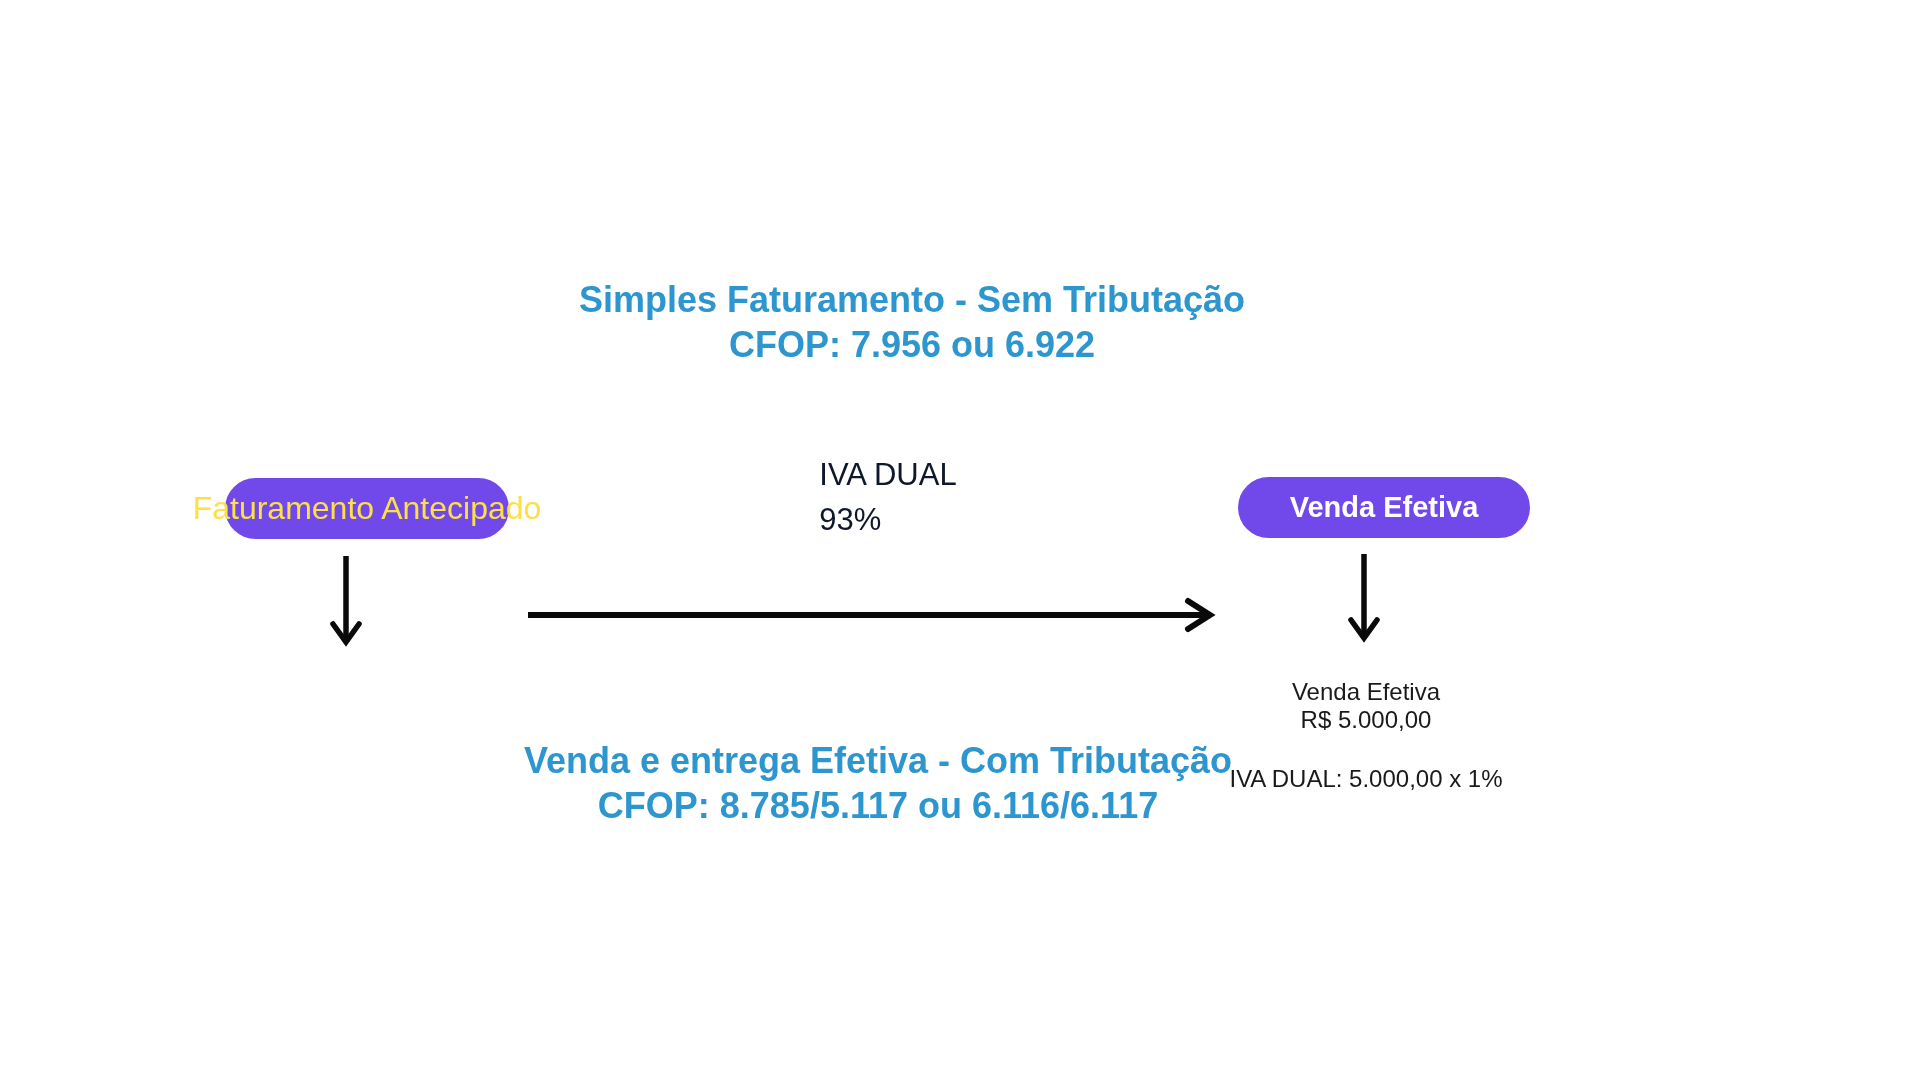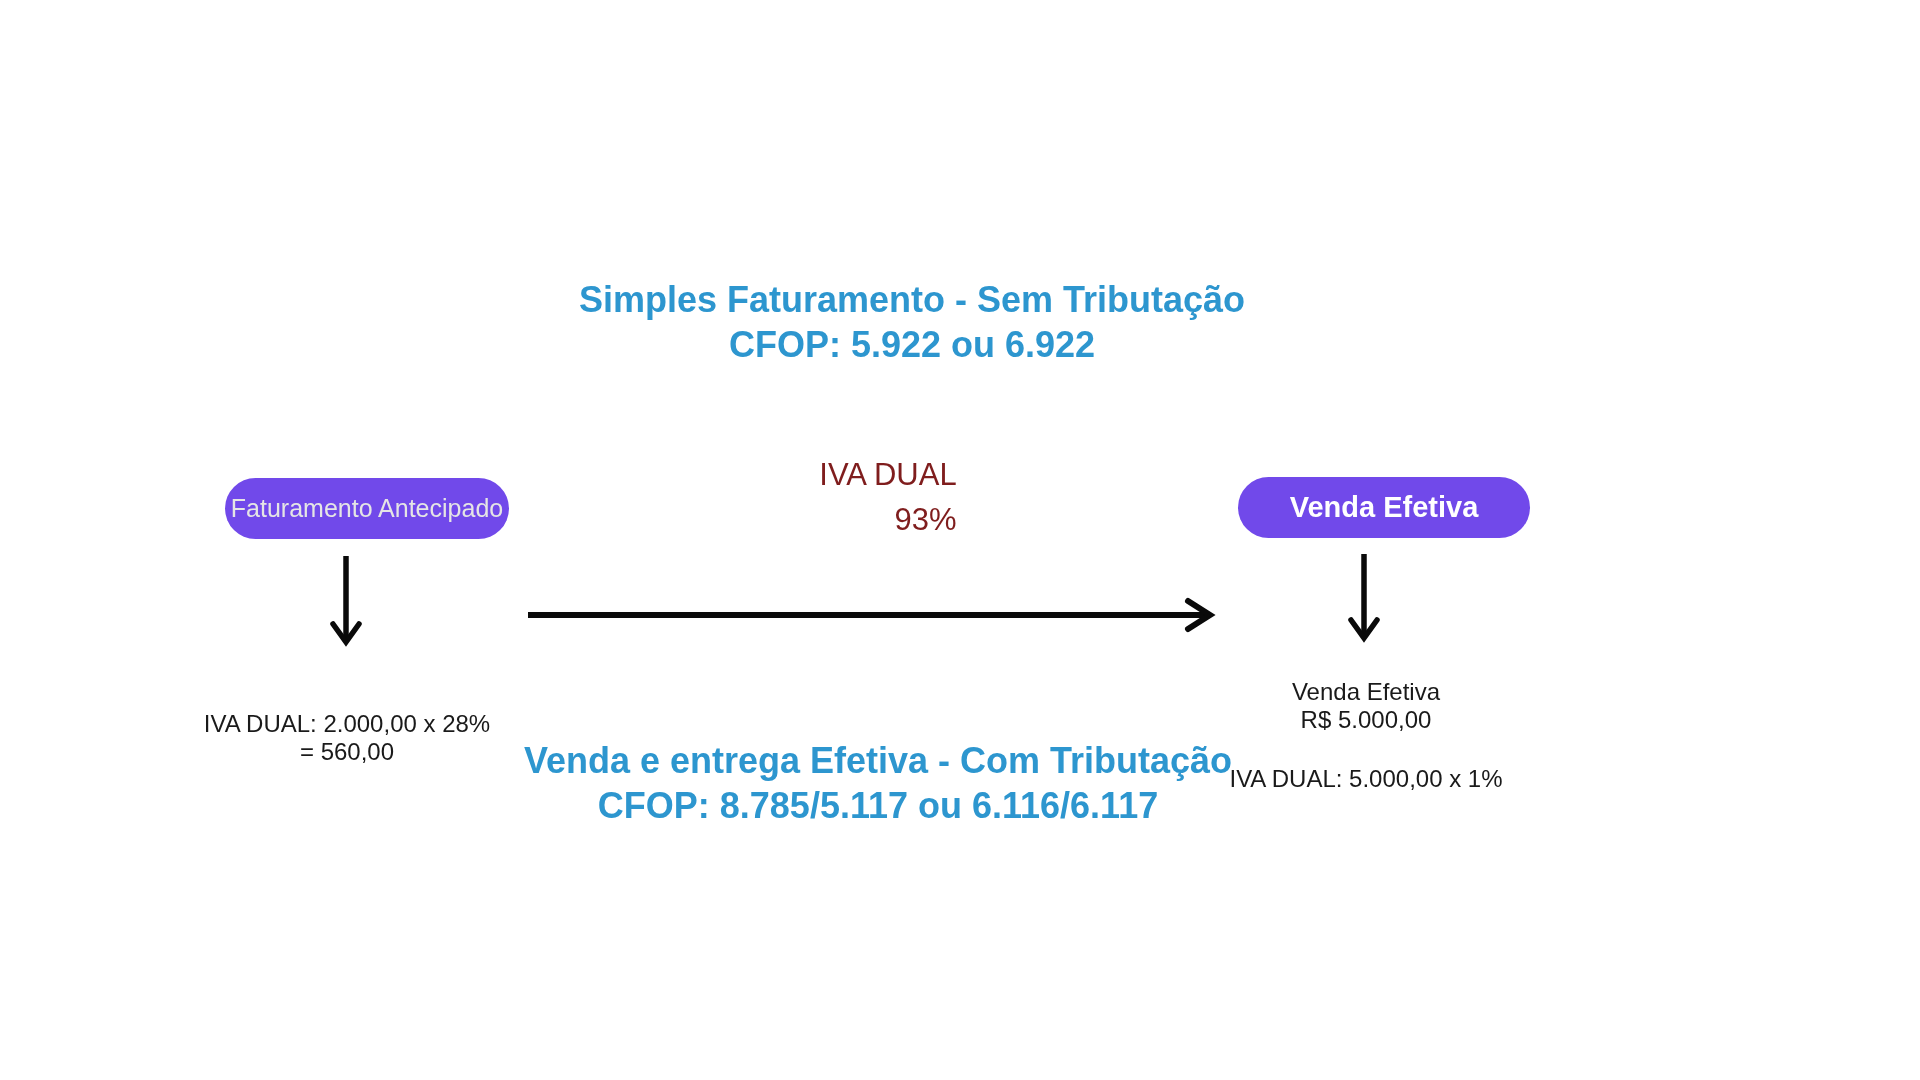--- a/index.html
+++ b/index.html
@@ -23,42 +23,42 @@
     text-align: center;
     color: #2d96cf;
     font-weight: 700;
     font-size: 36px;
     line-height: 45px;
     white-space: nowrap;
   }
 
   .center-label {
     transform: translateX(-50%);
-    text-align: right;
+    text-align: left;
     font-size: 31px;
     line-height: 45px;
-    color: #7f1d1d;
+    color: #0f172a;
     white-space: nowrap;
   }
 
   .pill {
     display: flex;
     align-items: center;
     justify-content: center;
     background: #7149ea;
     border-radius: 32px;
     box-sizing: border-box;
   }
   .pill-left {
     left: 225px; top: 478px;
     width: 284px; height: 61px;
   }
   .pill-left .pill-text {
-    color: #e5e5e5;
-    font-size: 25px;
+    color: #fde047;
+    font-size: 32px;
     font-weight: 400;
     white-space: nowrap;
   }
   .pill-right {
     left: 1238px; top: 477px;
     width: 292px; height: 61px;
   }
   .pill-right .pill-text {
     color: #ffffff;
     font-size: 29px;
@@ -77,21 +77,21 @@
 
   svg.arrow { display: block; }
 </style>
 </head>
 <body>
 
 <div class="canvas">
 
   <div class="abs heading" style="left:912px; top:277px;">
     <div>Simples Faturamento - Sem Tributação</div>
-    <div>CFOP: 5.922 ou 6.922</div>
+    <div>CFOP: 7.956 ou 6.922</div>
   </div>
 
   <div class="abs center-label" style="left:888px; top:452px;">
     <div>IVA DUAL</div>
     <div>93%</div>
   </div>
 
   <div class="abs pill pill-left">
     <span class="pill-text">Faturamento Antecipado</span>
   </div>
@@ -109,24 +109,20 @@
     <line x1="22" y1="3" x2="22" y2="83" stroke="#0a0a0a" stroke-width="5.5"></line>
     <polyline points="9,69 22,87 35,69" fill="none" stroke="#0a0a0a" stroke-width="5.5" stroke-linecap="round" stroke-linejoin="miter"></polyline>
   </svg>
 
   <svg class="abs arrow" style="left:526px; top:594px;" width="694" height="42" viewBox="0 0 694 42">
     <line x1="2" y1="21" x2="680" y2="21" stroke="#0a0a0a" stroke-width="6"></line>
     <polyline points="662,7 684,21 662,35" fill="none" stroke="#0a0a0a" stroke-width="6" stroke-linecap="round" stroke-linejoin="miter"></polyline>
   </svg>
 
   <div class="abs note-block" style="left:137px; top:679px;">
-    <div class="para2">
-      <div>IVA DUAL: 2.000,00 x 28%</div>
-      <div>= 560,00</div>
-    </div>
   </div>
 
   <div class="abs note-block" style="left:1156px; top:678px;">
     <div class="para1">
       <div>Venda Efetiva</div>
       <div>R$ 5.000,00</div>
     </div>
     <div class="para2">
       <div>IVA DUAL: 5.000,00 x 1%</div>
     </div>

